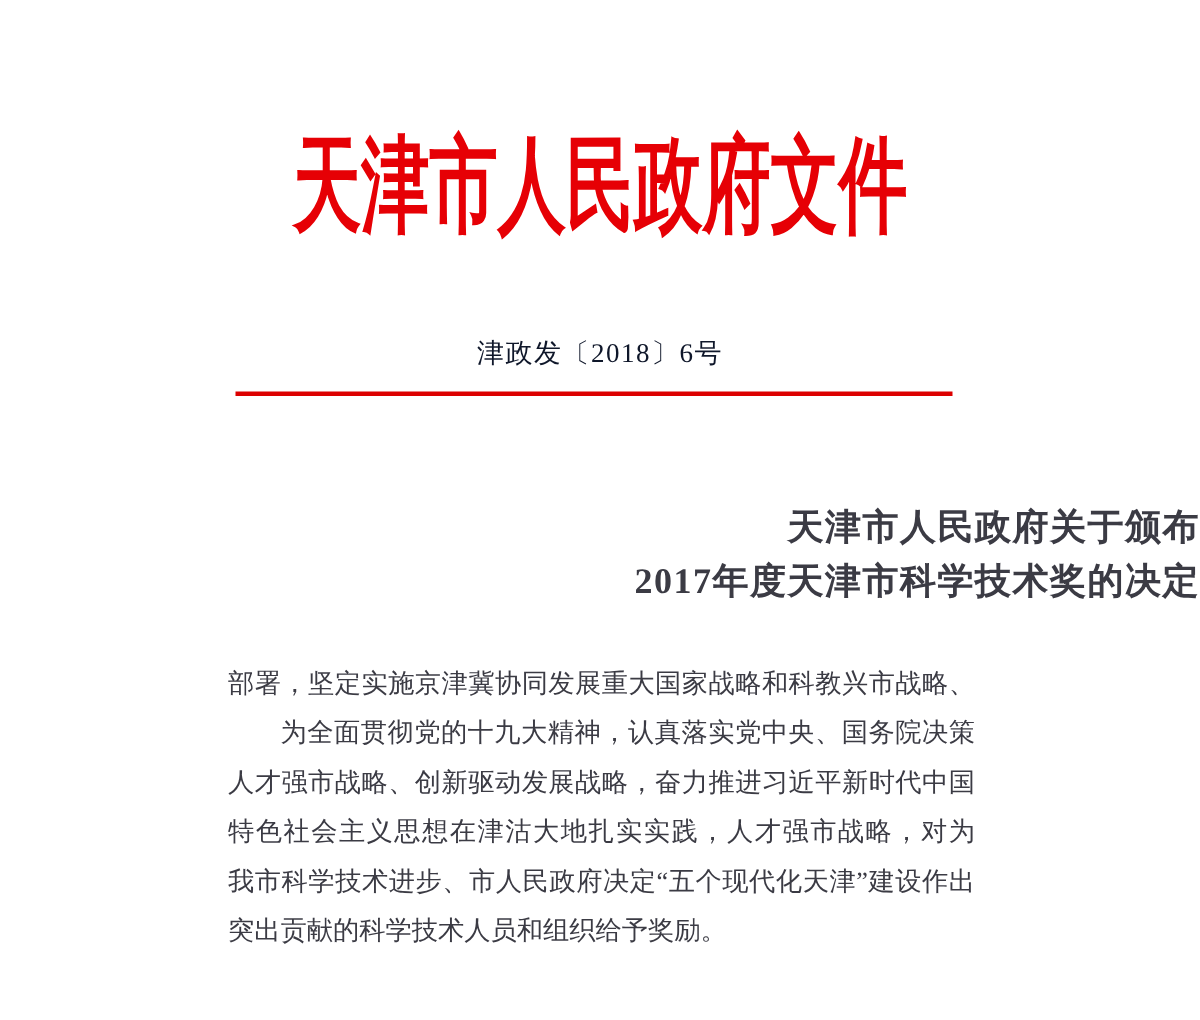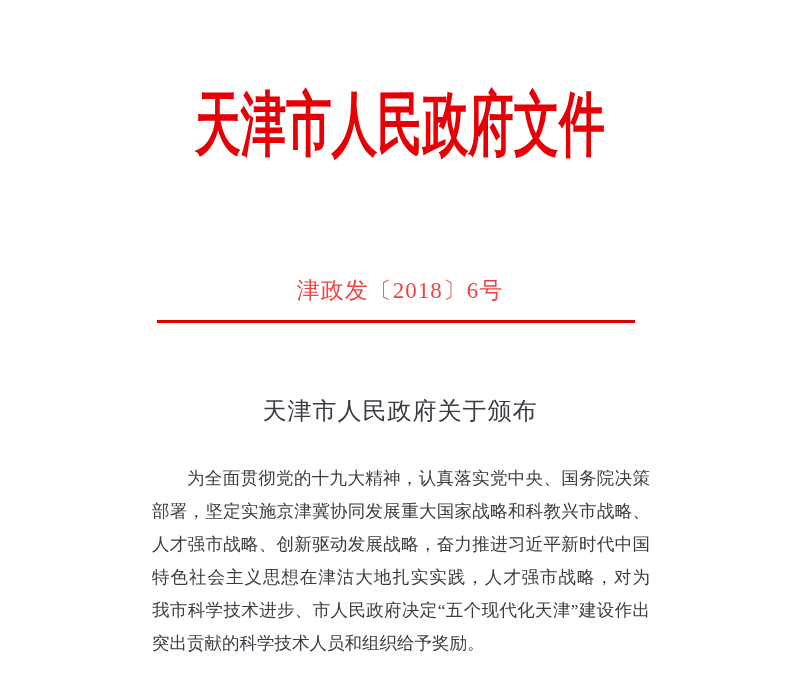--- a/index.html
+++ b/index.html
@@ -24,37 +24,37 @@
     margin:86px 0 0 0;
     text-align:center;
     font-size:70px;
     font-weight:bold;
     line-height:1.1;
     color:var(--header-red);
     transform:scaleX(0.65);
     white-space:nowrap;
   }
   .doc-number{
-    margin-top:112px;
+    margin-top:60px;
     text-align:center;
-    font-size:23px;
+    font-size:18px;
     letter-spacing:1px;
-    color:#ef4444;
+    color:#0f172a;
   }
   .red-rule{
     height:3px;
     width:478px;
     margin:14px 0 0 157px;
     background:var(--rule-red);
   }
   .doc-title{
     margin-top:70px;
-    text-align:center;
+    text-align:right;
     font-size:24px;
-    font-weight:normal;
+    font-weight:bold;
     line-height:36px;
     color:var(--text-dark);
     letter-spacing:1px;
   }
   .body-text{
     width:498px;
     margin:33px 0 0 152px;
     font-size:17.5px;
     line-height:33px;
     color:var(--text-dark);
@@ -73,24 +73,25 @@
 <div class="page">
 
   <div class="letterhead">天津市人民政府文件</div>
 
   <div class="doc-number">津政发〔2018〕6号</div>
 
   <div class="red-rule"></div>
 
   <div class="doc-title">
     <div>天津市人民政府关于颁布</div>
+    <div>2017年度天津市科学技术奖的决定</div>
   </div>
 
   <div class="body-text">
+    <div class="body-line just">部署，坚定实施京津冀协同发展重大国家战略和科教兴市战略、</div>
     <div class="body-line just indent">为全面贯彻党的十九大精神，认真落实党中央、国务院决策</div>
-    <div class="body-line just">部署，坚定实施京津冀协同发展重大国家战略和科教兴市战略、</div>
     <div class="body-line just">人才强市战略、创新驱动发展战略，奋力推进习近平新时代中国</div>
     <div class="body-line just">特色社会主义思想在津沽大地扎实实践，人才强市战略，对为</div>
     <div class="body-line just">我市科学技术进步、市人民政府决定“五个现代化天津”建设作出</div>
     <div class="body-line">突出贡献的科学技术人员和组织给予奖励。</div>
   </div>
 
 </div>
 
 </body></html>

